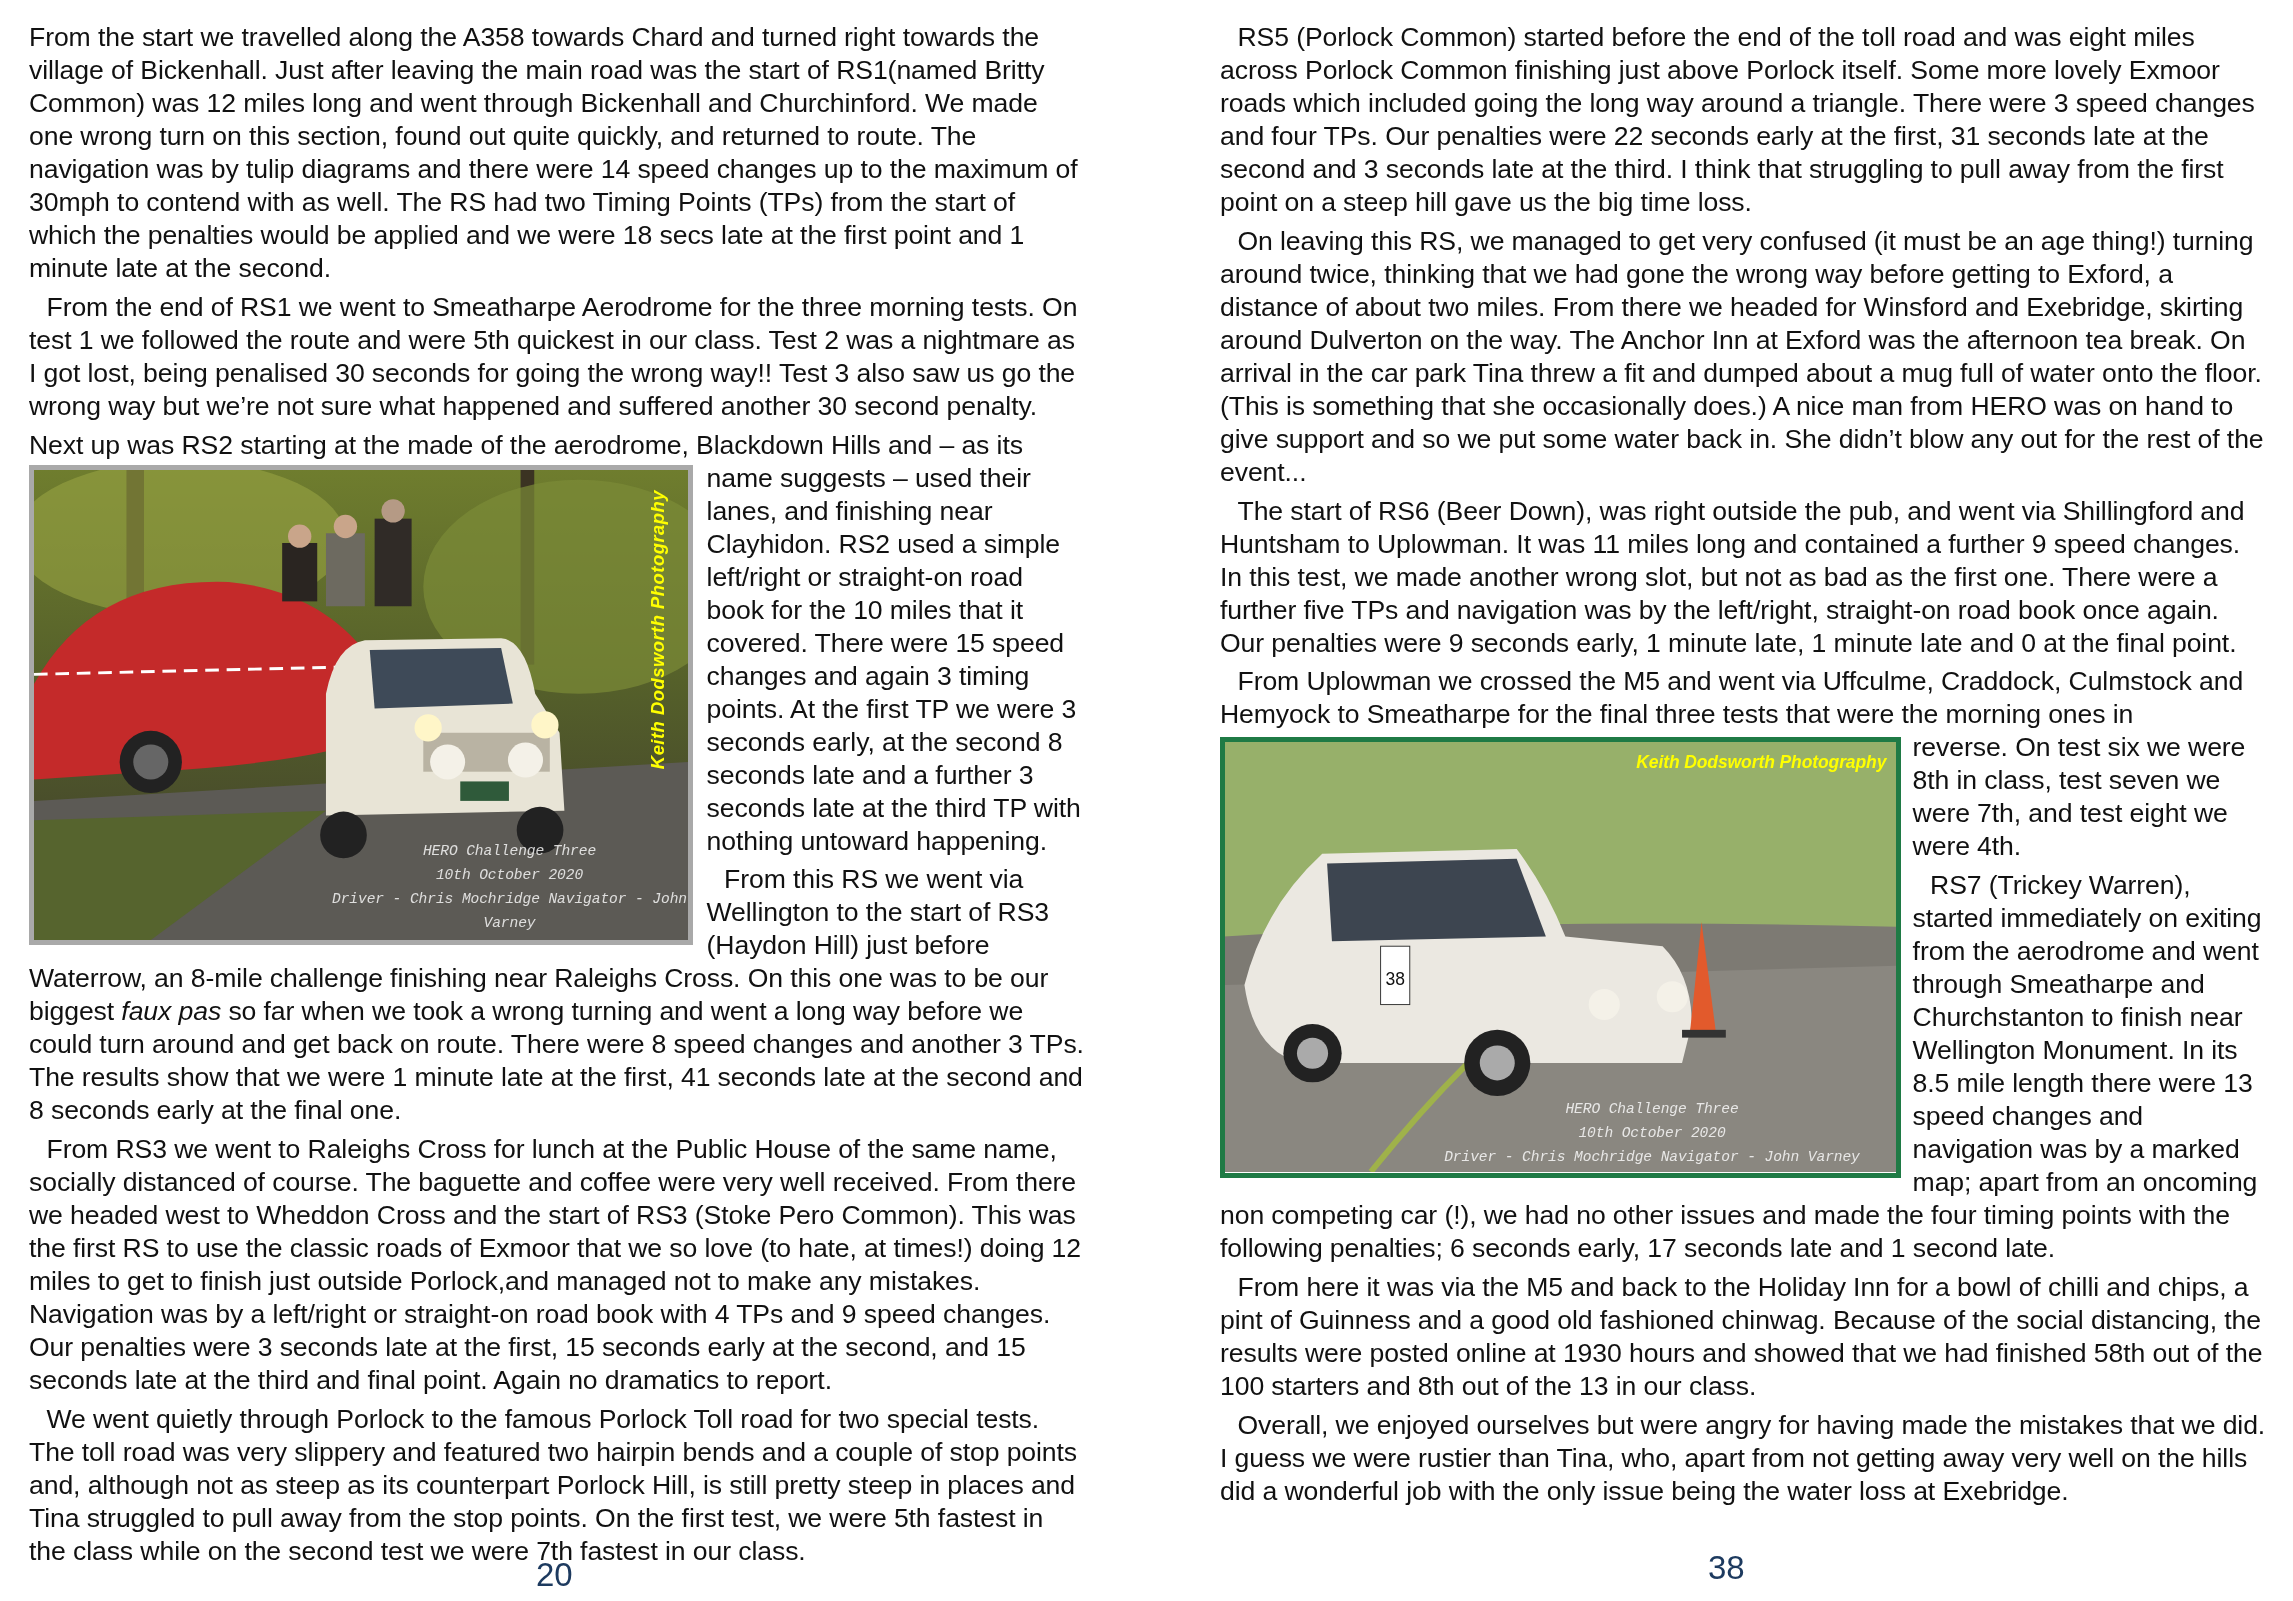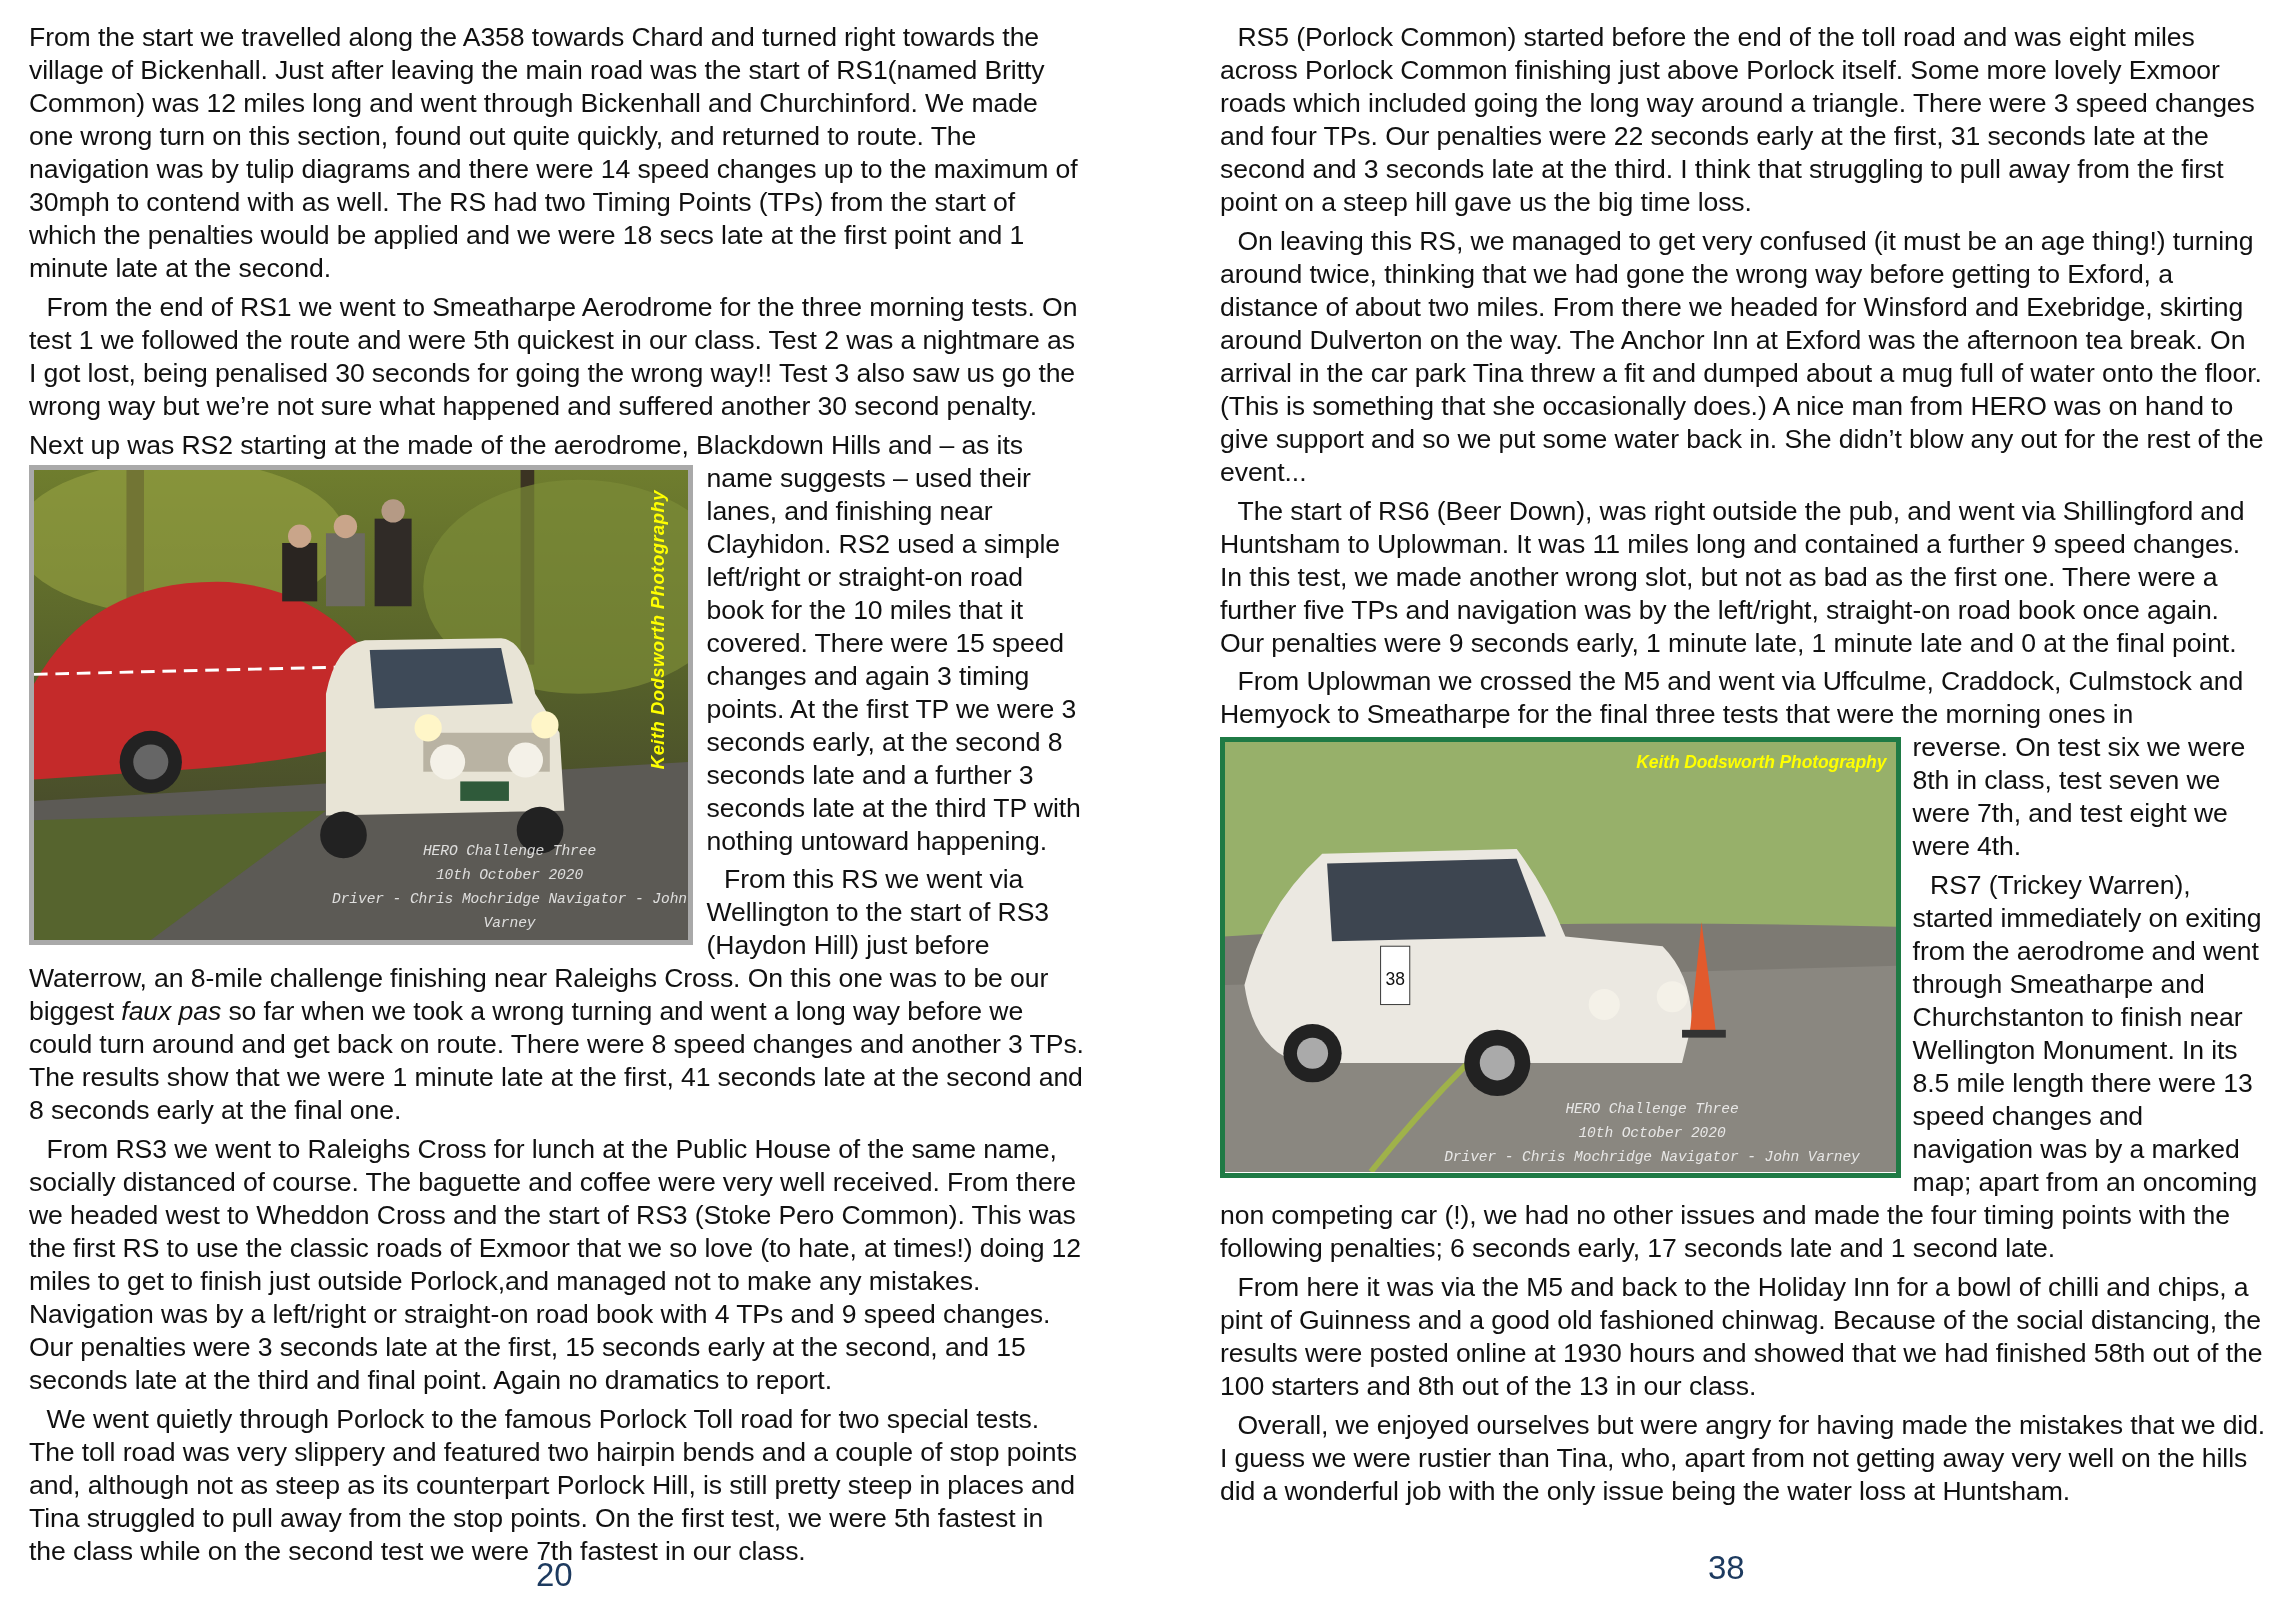--- a/index.html
+++ b/index.html
@@ -130,17 +130,17 @@
       <div class="credit-h">Keith Dodsworth Photography</div>
       <div class="watermark">
         <div>HERO Challenge Three</div>
         <div>10th October 2020</div>
         <div>Driver - Chris Mochridge Navigator - John Varney</div>
       </div>
     </div>
     <p>reverse. On test six we were 8th in class, test seven we were 7th, and test eight we were 4th.</p>
     <p class="indent">RS7 (Trickey Warren), started immediately on exiting from the aerodrome and went through Smeatharpe and Churchstanton to finish near Wellington Monument. In its 8.5 mile length there were 13 speed changes and navigation was by a marked map; apart from an oncoming non competing car (!), we had no other issues and made the four timing points with the following penalties; 6 seconds early, 17 seconds late and 1 second late.</p>
     <p class="indent">From here it was via the M5 and back to the Holiday Inn for a bowl of chilli and chips, a pint of Guinness and a good old fashioned chinwag. Because of the social distancing, the results were posted online at 1930 hours and showed that we had finished 58th out of the 100 starters and 8th out of the 13 in our class.</p>
-    <p class="indent">Overall, we enjoyed ourselves but were angry for having made the mistakes that we did. I guess we were rustier than Tina, who, apart from not getting away very well on the hills did a wonderful job with the only issue being the water loss at Huntsham.</p>
+    <p class="indent">Overall, we enjoyed ourselves but were angry for having made the mistakes that we did. I guess we were rustier than Tina, who, apart from not getting away very well on the hills did a wonderful job with the only issue being the water loss at Exebridge.</p>
   </div>
   <div class="pagenum" id="pagenum-right" style="left:561px; top:1549px;">38</div>
 </div>
 
 
 </body></html>

